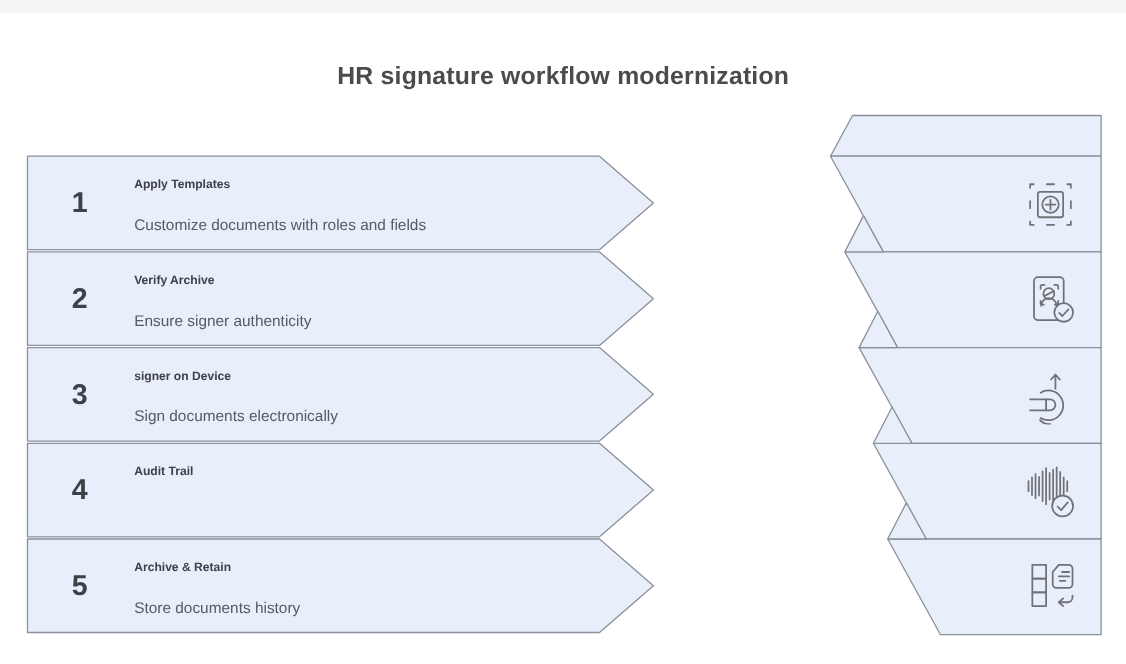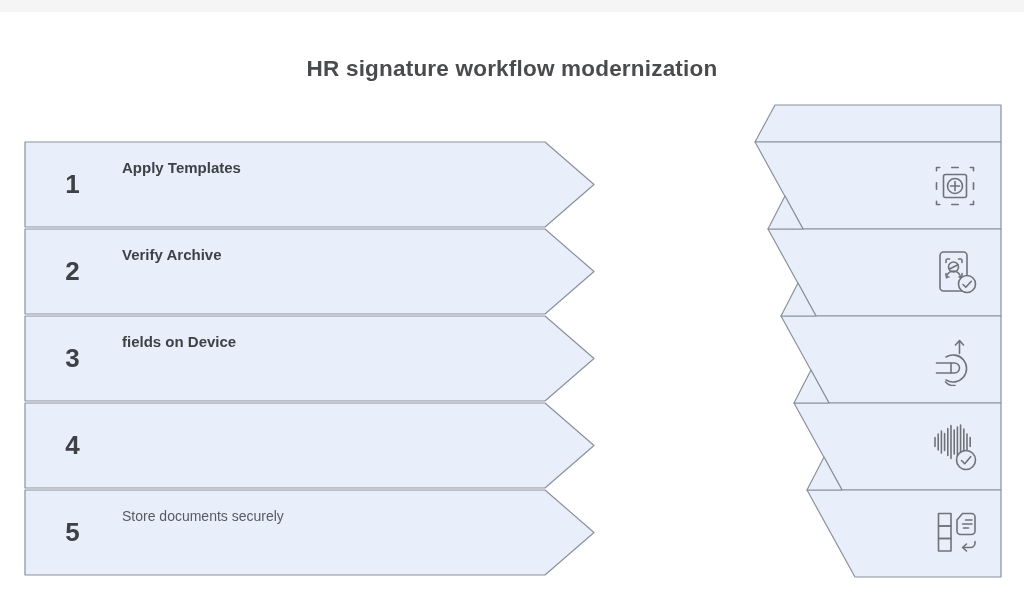--- a/index.html
+++ b/index.html
@@ -24,21 +24,21 @@
   }
   .shape-layer{position:absolute;left:0;top:0;width:1024px;height:604px;}
   .shape-layer polygon{fill:var(--band-fill);stroke:var(--band-stroke);stroke-width:1.2;stroke-linejoin:round;}
   .step{position:absolute;left:25px;width:520px;height:85px;}
   .step-number{
     position:absolute;left:0;top:0;width:95px;height:85px;
     display:flex;align-items:center;justify-content:center;
     font-size:26px;font-weight:bold;color:var(--step-text);
   }
   .step-text{position:absolute;left:97px;top:17px;right:10px;}
-  .step-title{font-size:15px;font-weight:bold;color:var(--step-text);line-height:18px;margin-bottom:18px;}
+  .step-title{font-size:11px;font-weight:bold;color:var(--step-text);line-height:18px;margin-bottom:18px;}
   .step-desc{font-size:14px;color:var(--description-text);line-height:18px;}
   .ribbon-icon{position:absolute;left:929px;width:52px;height:52px;}
   .ribbon-icon svg{display:block;width:52px;height:52px;}
   .ribbon-icon [stroke]{stroke:var(--icon-stroke);}
   .icon-badge{fill:var(--band-fill);}
 </style>
 </head>
 <body>
 
 <div class="canvas">
@@ -62,47 +62,52 @@
     <polygon points="768,217 785,184 803,217"></polygon>
     <polygon points="781,304 798,271 816,304"></polygon>
     <polygon points="794,391 811,358 829,391"></polygon>
     <polygon points="807,478 824,445 842,478"></polygon>
   </svg>
 
   <div class="step" style="top:130px">
     <div class="step-number">1</div>
     <div class="step-text">
       <div class="step-title">Apply Templates</div>
+      <div class="step-desc">Customize documents with roles and fields</div>
     </div>
   </div>
 
   <div class="step" style="top:217px">
     <div class="step-number">2</div>
     <div class="step-text">
       <div class="step-title">Verify Archive</div>
+      <div class="step-desc">Ensure signer authenticity</div>
     </div>
   </div>
 
   <div class="step" style="top:304px">
     <div class="step-number">3</div>
     <div class="step-text">
-      <div class="step-title">fields on Device</div>
+      <div class="step-title">signer on Device</div>
+      <div class="step-desc">Sign documents electronically</div>
     </div>
   </div>
 
   <div class="step" style="top:391px">
     <div class="step-number">4</div>
     <div class="step-text">
+      <div class="step-title">Audit Trail</div>
     </div>
   </div>
 
   <div class="step" style="top:478px">
     <div class="step-number">5</div>
     <div class="step-text">
-      <div class="step-desc">Store documents securely</div>
+      <div class="step-title">Archive &amp; Retain</div>
+      <div class="step-desc">Store documents history</div>
     </div>
   </div>
 
   <div class="ribbon-icon" style="top:147.5px">
     <svg viewBox="0 0 52 52" fill="none" stroke="#6f7378" stroke-width="1.6" stroke-linecap="round" stroke-linejoin="round">
       <rect x="7.5" y="7.5" width="37" height="37" stroke-dasharray="6.5 12" stroke-dashoffset="3.25"></rect>
       <rect x="14.5" y="14.5" width="23" height="23" rx="2"></rect>
       <circle cx="26" cy="26" r="7.5"></circle>
       <path d="M26 21.5 V30.5 M21.5 26 H30.5"></path>
     </svg>

